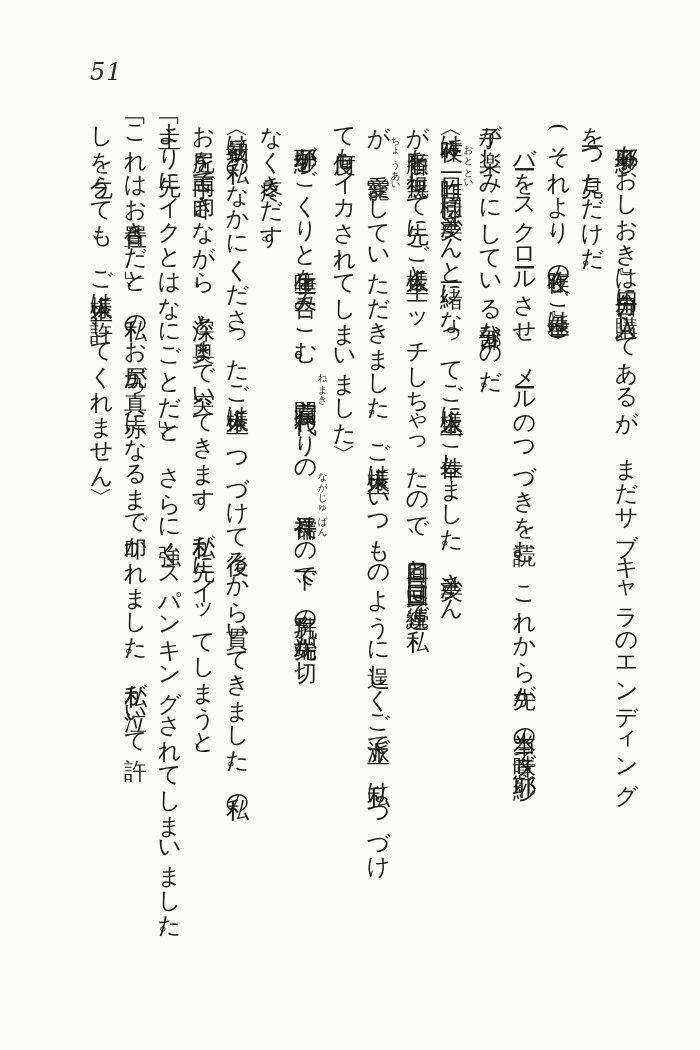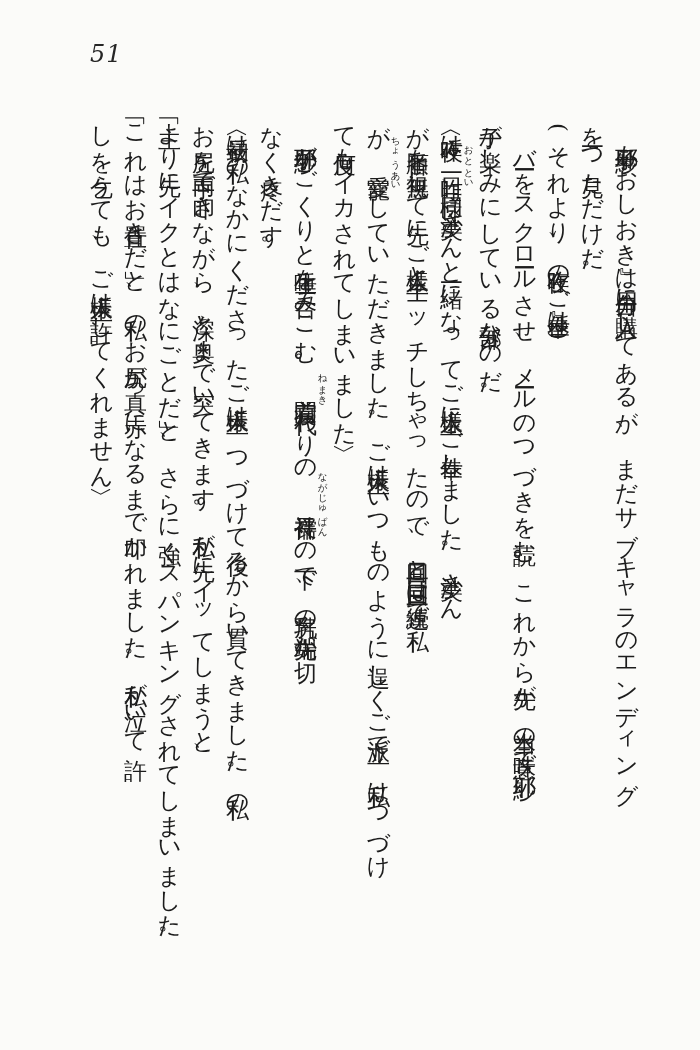--- a/index.html
+++ b/index.html
@@ -14,21 +14,21 @@
     font-family: "DejaVu Serif", "Liberation Serif", serif;
   }
   .book-page {
     position: absolute;
     inset: 0;
     background: #fbfbf9;
   }
   .page-number {
     position: absolute;
     left: 90px;
-    top: 40px;
+    top: 58px;
     font-family: "DejaVu Serif", "Liberation Serif", serif;
     font-style: italic;
     font-size: 24px;
     letter-spacing: 1px;
     color: #262626;
   }
   .text-block {
     position: absolute;
     top: 110px;
     right: 56px;

